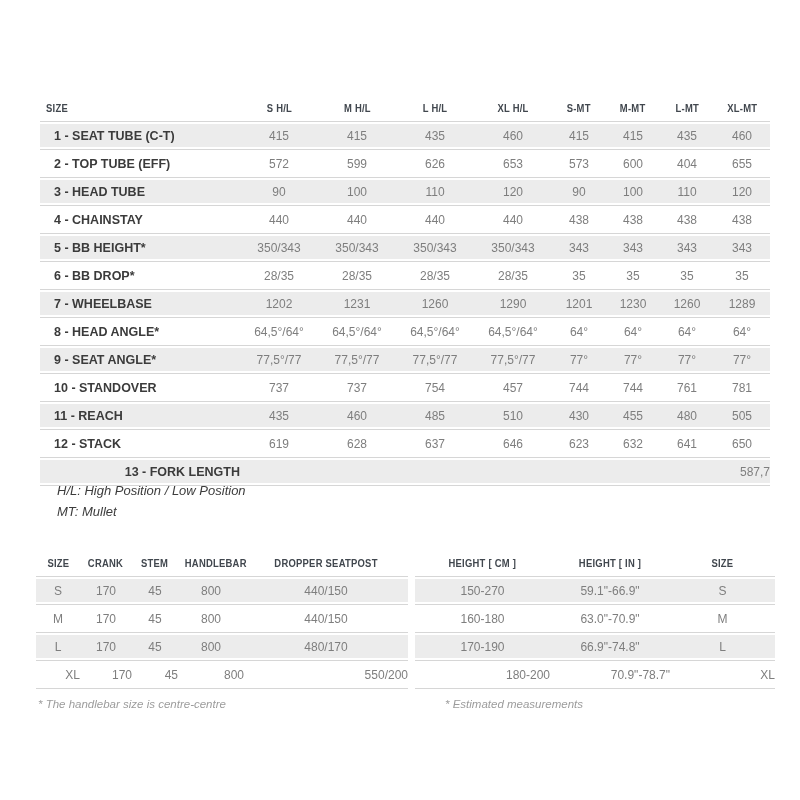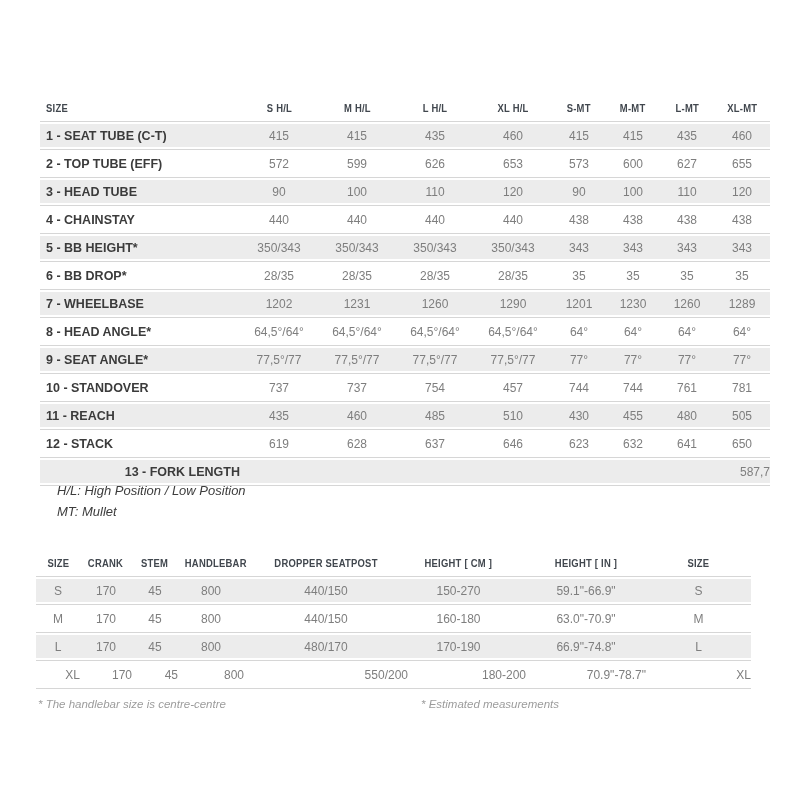--- a/index.html
+++ b/index.html
@@ -4,21 +4,21 @@
 <style>
   html,body { margin:0; padding:0; }
   body {
     width:800px; height:800px; background:#ffffff;
     font-family:"Liberation Sans", sans-serif;
     position:relative; overflow:hidden;
   }
   .geo-wrap  { position:absolute; left:40px;  top:95px;  width:730px; }
   .notes     { position:absolute; left:37px;  top:480px; }
   .bl-wrap   { position:absolute; left:36px;  top:549px; width:372px; }
-  .br-wrap   { position:absolute; left:391px; top:549px; width:360px; }
+  .br-wrap   { position:absolute; left:415px; top:549px; width:360px; }
 
   table { border-collapse:collapse; width:100%; table-layout:fixed; }
 
   thead th {
     height:26px; padding:0; vertical-align:middle;
     font-size:11.5px; font-weight:bold; color:#41474e; text-align:center;
     white-space:nowrap;
   }
   .bl-wrap thead th, .br-wrap thead th { height:27px; }
   th.left { text-align:left; padding-left:6px; }
@@ -30,21 +30,21 @@
     height:27px; padding:0; vertical-align:middle;
     border-top:1px solid #d6d6d6;
     box-shadow: inset 0 2px 0 #ffffff, inset 0 -2px 0 #ffffff;
     font-size:12px; text-align:center; color:#7e7e7e;
     white-space:nowrap; overflow:hidden;
   }
   tbody tr:nth-child(odd) td { background:#ececec; }
   tbody tr:last-child td { border-bottom:1px solid #d6d6d6;text-align:right; }
 
   td.label {
-    text-align:left; padding-left:6px;
+    text-align:left; padding-left:14px;
     font-weight:bold; color:#3b3b3b; font-size:12.5px;
   }
   td.fork { padding-left:170px; }
 
   .notes div { font-style:italic; font-size:13px; color:#3c3c3c; line-height:21px;margin-left:20px; }
   .footnote { font-style:italic; font-size:11.5px; color:#9c9c9c; margin-top:9px; }
   .bl-wrap .footnote { padding-left:2px; }
   .br-wrap .footnote { padding-left:30px; }
 </style>
 </head>
@@ -89,21 +89,21 @@
           <td>460</td>
         </tr>
         <tr>
           <td class="label">2 - TOP TUBE (EFF)</td>
           <td>572</td>
           <td>599</td>
           <td>626</td>
           <td>653</td>
           <td>573</td>
           <td>600</td>
-          <td>627</td>
+          <td>404</td>
           <td>655</td>
         </tr>
         <tr>
           <td class="label">3 - HEAD TUBE</td>
           <td>90</td>
           <td>100</td>
           <td>110</td>
           <td>120</td>
           <td>90</td>
           <td>100</td>

